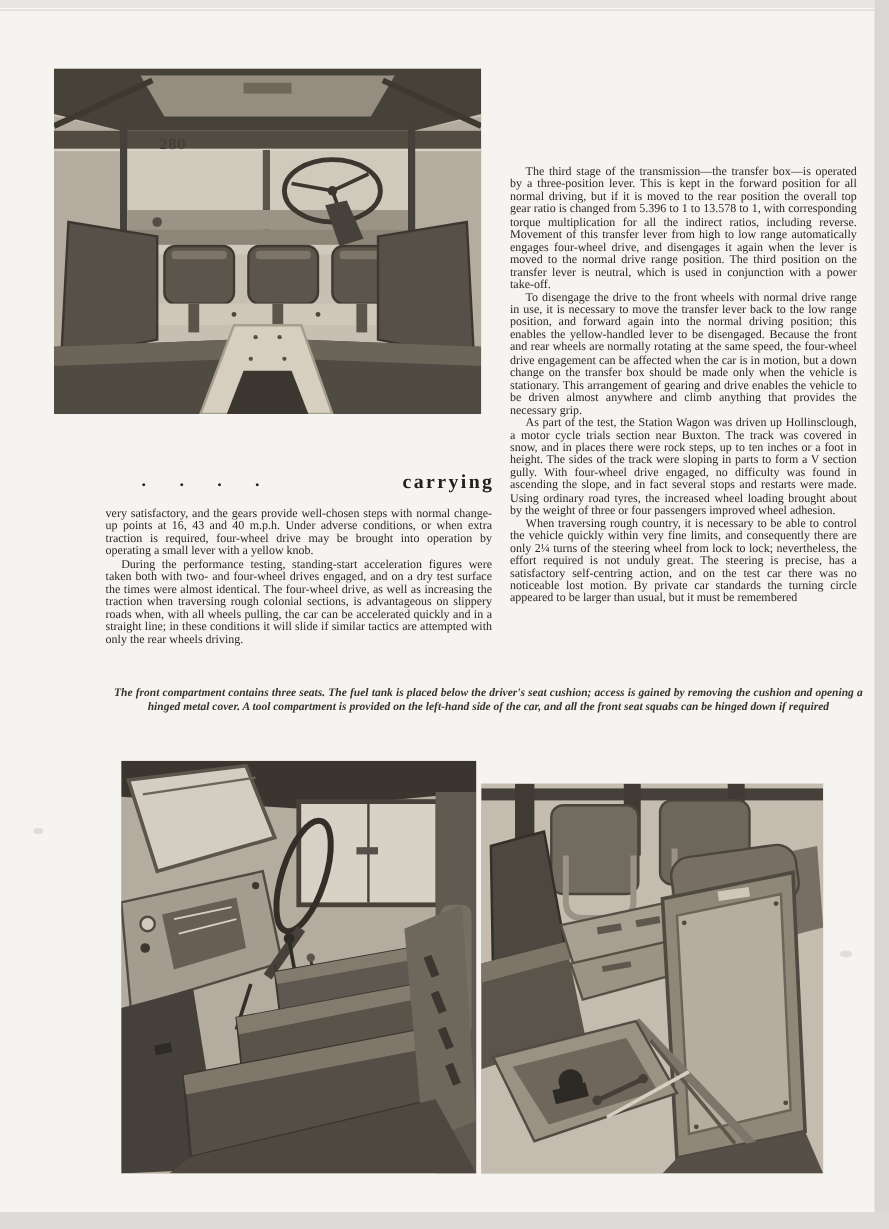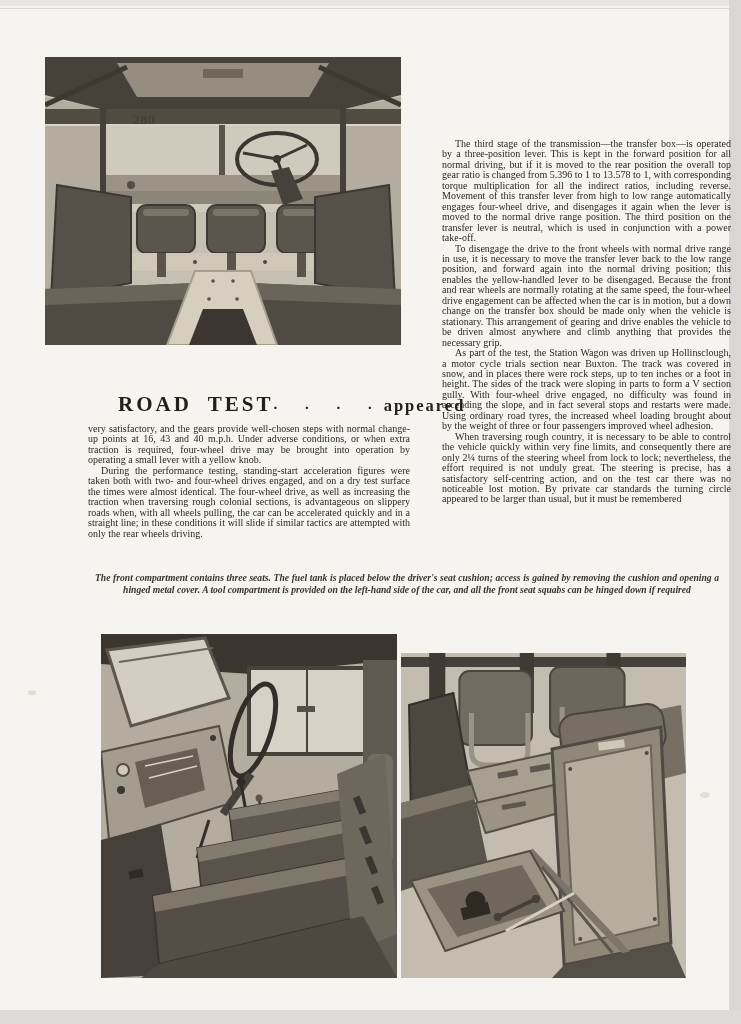--- a/index.html
+++ b/index.html
@@ -49,21 +49,21 @@
 
   .col{
     position:absolute;
     font-size:10px;line-height:10.45px;
     text-align:justify;
     color:#2b2722;
   }
   .col p{margin:0;}
   .col p.indent{text-indent:13px;}
   .col-left{left:88px;top:424px;width:322px;}
-  .col-right{left:425px;top:139px;width:289px;margin-left:17px;}
+  .col-right{left:425px;top:139px;width:289px;}
 
   .journal-header{
     position:absolute;left:425px;top:121px;width:289px;
     text-align:right;padding-right:24px;box-sizing:border-box;
     font-variant:small-caps;font-size:12px;letter-spacing:1.2px;color:#2b2722;
   }
 
   
   .edge-right{position:absolute;right:0;top:0;width:12px;height:1024px;background:#d8d7d5;}
   .edge-bottom{position:absolute;left:0;bottom:0;width:741px;height:14px;background:#dcdbd9;}
@@ -143,23 +143,22 @@
         <circle cx="198" cy="262" r="1.8" fill="#555048"></circle>
       <circle cx="152" cy="280" r="1.8" fill="#555048"></circle>
         <circle cx="204" cy="280" r="1.8" fill="#555048"></circle>
       <polygon points="158,252 198,252 212,288 144,288" fill="#3b3630"></polygon>
     </svg>
     <span class="photo-num">280</span>
   </div>
 
 
   <div class="road-test">
-    <span class="rt-title">ROAD TEST</span>
     <span class="rt-dots">. . . .</span>
-    <span class="rt-suffix">appeared</span>
+    <span class="rt-suffix">carrying</span>
   </div>
 
   <div class="col col-left">
     <p>very satisfactory, and the gears provide well-chosen steps with normal change-up points at 16, 43 and 40 m.p.h. Under adverse conditions, or when extra traction is required, four-wheel drive may be brought into operation by operating a small lever with a yellow knob.</p>
     <p class="indent">During the performance testing, standing-start acceleration figures were taken both with two- and four-wheel drives engaged, and on a dry test surface the times were almost identical.  The four-wheel drive, as well as increasing the traction when traversing rough colonial sections, is advantageous on slippery roads when, with all wheels pulling, the car can be accelerated quickly and in a straight line; in these conditions it will slide if similar tactics are attempted with only the rear wheels driving.</p>
   </div>
 
   <div class="col col-right">
     <p class="indent">The third stage of the transmission—the transfer box—is operated by a three-position lever.  This is kept in the forward position for all normal driving, but if it is moved to the rear position the overall top gear ratio is changed from 5.396 to 1 to 13.578 to 1, with corresponding torque multiplication for all the indirect ratios, including reverse.  Movement of this transfer lever from high to low range automatically engages four-wheel drive, and disengages it again when the lever is moved to the normal drive range position.  The third position on the transfer lever is neutral, which is used in conjunction with a power take-off.</p>
     <p class="indent">To disengage the drive to the front wheels with normal drive range in use, it is necessary to move the transfer lever back to the low range position, and forward again into the normal driving position; this enables the yellow-handled lever to be disengaged.  Because the front and rear wheels are normally rotating at the same speed, the four-wheel drive engagement can be affected when the car is in motion, but a down change on the transfer box should be made only when the vehicle is stationary.  This arrangement of gearing and drive enables the vehicle to be driven almost anywhere and climb anything that provides the necessary grip.</p>

